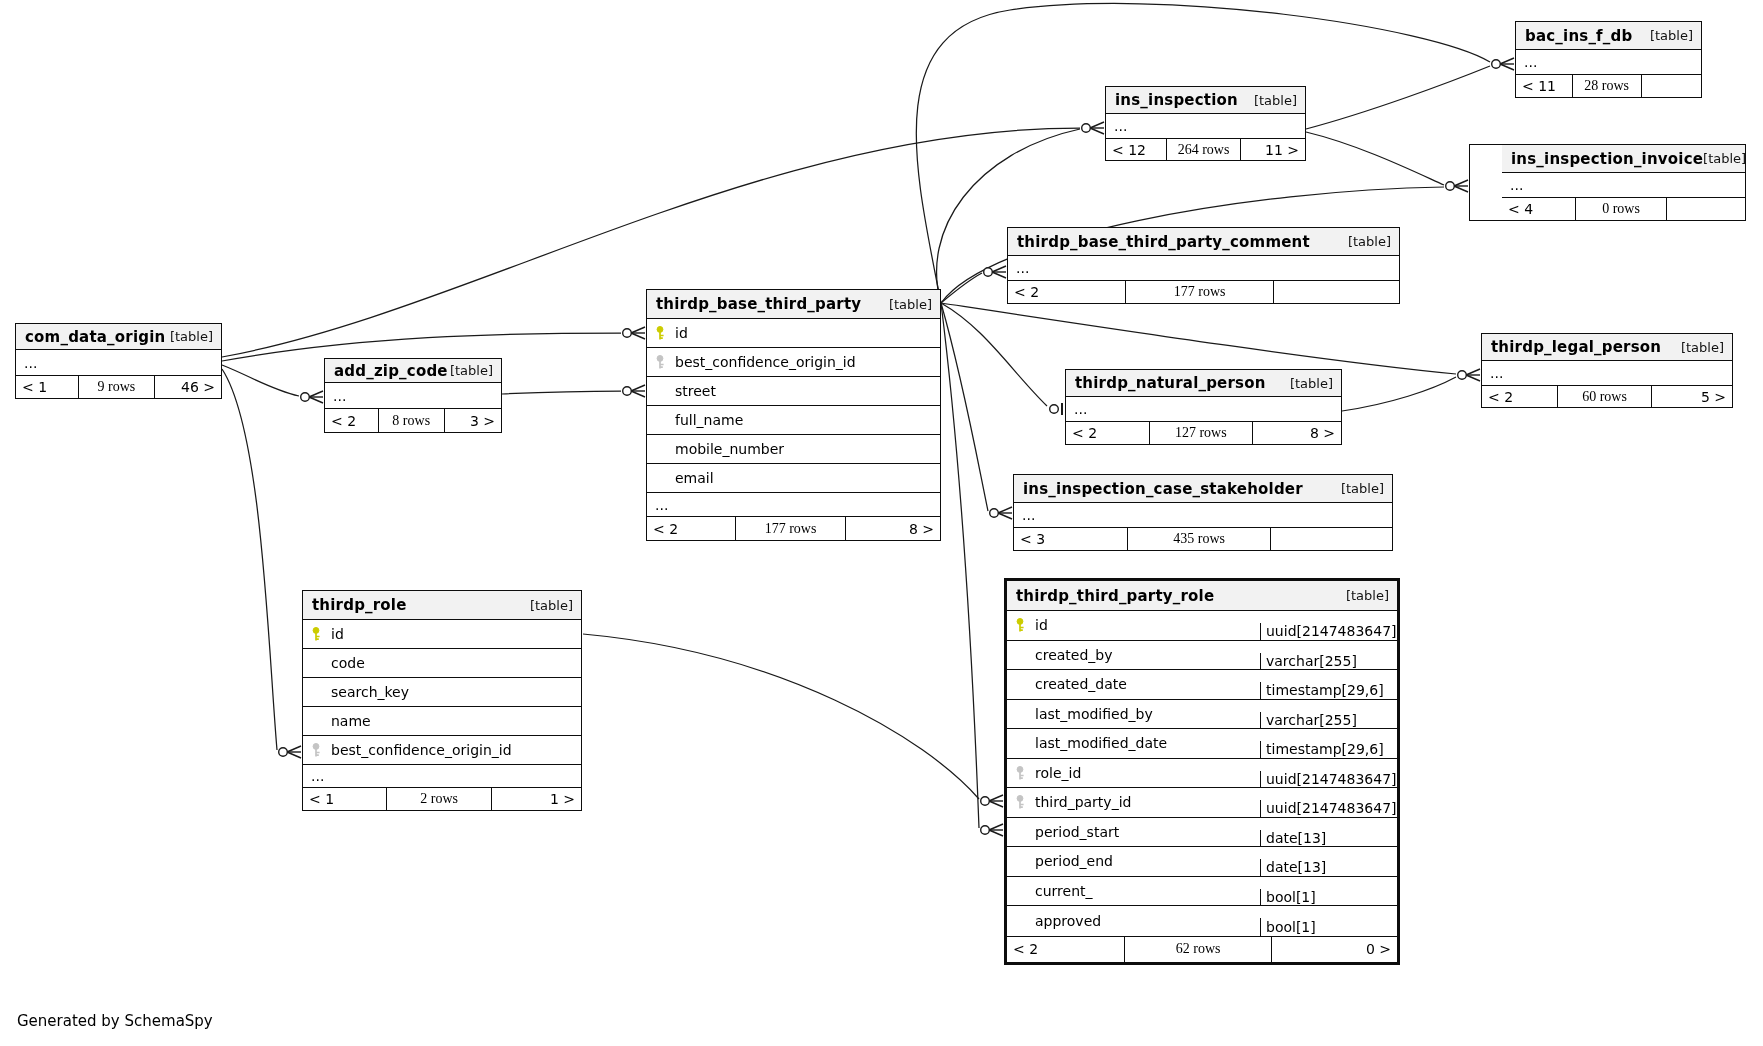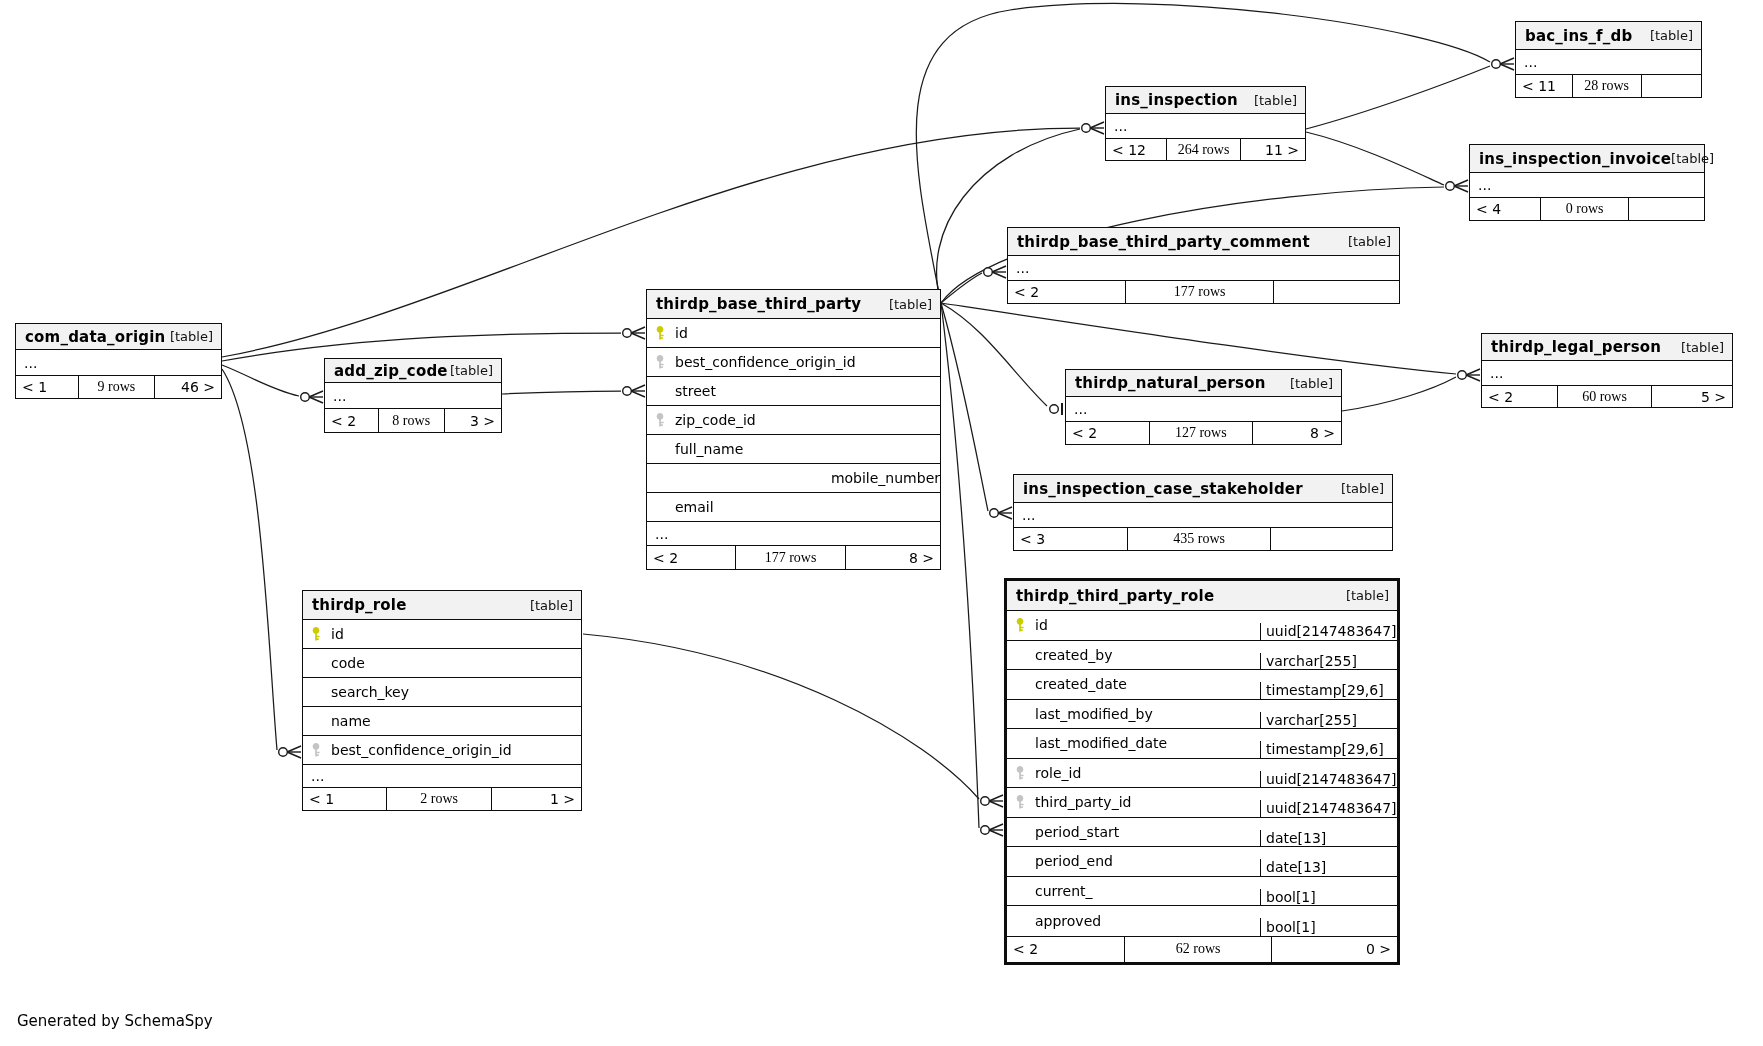--- a/index.html
+++ b/index.html
@@ -211,30 +211,23 @@
           <span class="key-ico"><svg width="12" height="16" viewBox="0 0 12 16">
               <circle cx="6" cy="4.4" r="2.9" fill="#c4c4c4" stroke="#c4c4c4"></circle>
               <path d="M6 6.5 V14.5 M6 10.5 H9.6 M6 13.2 H8.8" stroke="#c4c4c4" stroke-width="1.7" fill="none"></path>
             </svg></span>
           <span class="row-name">best_confidence_origin_id</span>
         </div>
         <div class="tbl-row" style="height: 29px;">
           <span class="row-name">street</span>
         </div>
         <div class="tbl-row" style="height: 29px;">
-          <span class="key-ico"><svg width="12" height="16" viewBox="0 0 12 16">
-              <circle cx="6" cy="4.4" r="2.9" fill="#c4c4c4" stroke="#c4c4c4"></circle>
-              <path d="M6 6.5 V14.5 M6 10.5 H9.6 M6 13.2 H8.8" stroke="#c4c4c4" stroke-width="1.7" fill="none"></path>
-            </svg></span>
-          <span class="row-name">zip_code_id</span>
-        </div>
-        <div class="tbl-row" style="height: 29px;">
           <span class="row-name">full_name</span>
         </div>
-        <div class="tbl-row" style="height: 29px; justify-content: flex-end;">
+        <div class="tbl-row" style="height: 29px;">
           <span class="row-name">mobile_number</span>
         </div>
         <div class="tbl-row" style="height: 29px;">
           <span class="row-name">email</span>
         </div>
         <div class="tbl-row ellipsis" style="height: 23px;">
           <span class="row-name">...</span>
         </div>
       </div>
     <div class="tbl-footer" style="height: 24px;">
@@ -268,21 +261,21 @@
         <div class="tbl-row ellipsis" style="height: 24px;">
           <span class="row-name">...</span>
         </div>
       </div>
     <div class="tbl-footer" style="height: 23px;">
       <div class="ft-cell ft-parents">&lt; 11</div>
       <div class="ft-cell ft-rows">28 rows</div>
       <div class="ft-cell ft-children"></div>
     </div>
   </div>
-    <div class="db-table" style="left: 1469px; top: 144px; width: 236px;">
+    <div class="db-table" style="left: 1469px; top: 144px; width: 277px; padding-left: 32px;">
     <div class="tbl-header" style="height: 28px;">
       <span class="tbl-title">ins_inspection_invoice</span>
       <span class="tbl-tag">[table]</span>
     </div>
     <div class="tbl-body">
         <div class="tbl-row ellipsis" style="height: 24px;">
           <span class="row-name">...</span>
         </div>
       </div>
     <div class="tbl-footer" style="height: 23px;">

